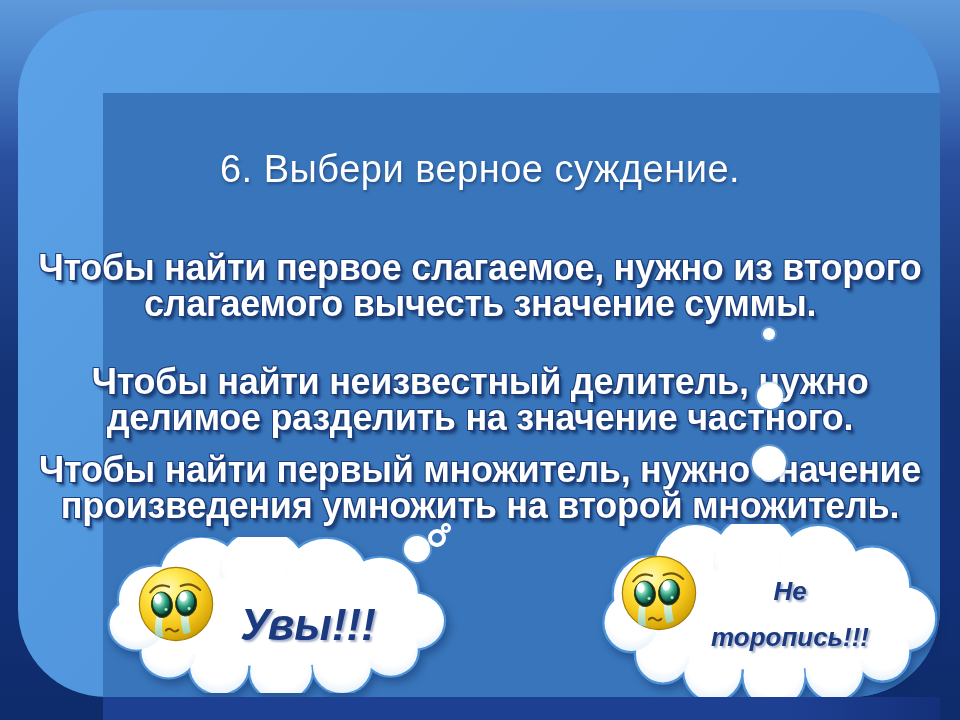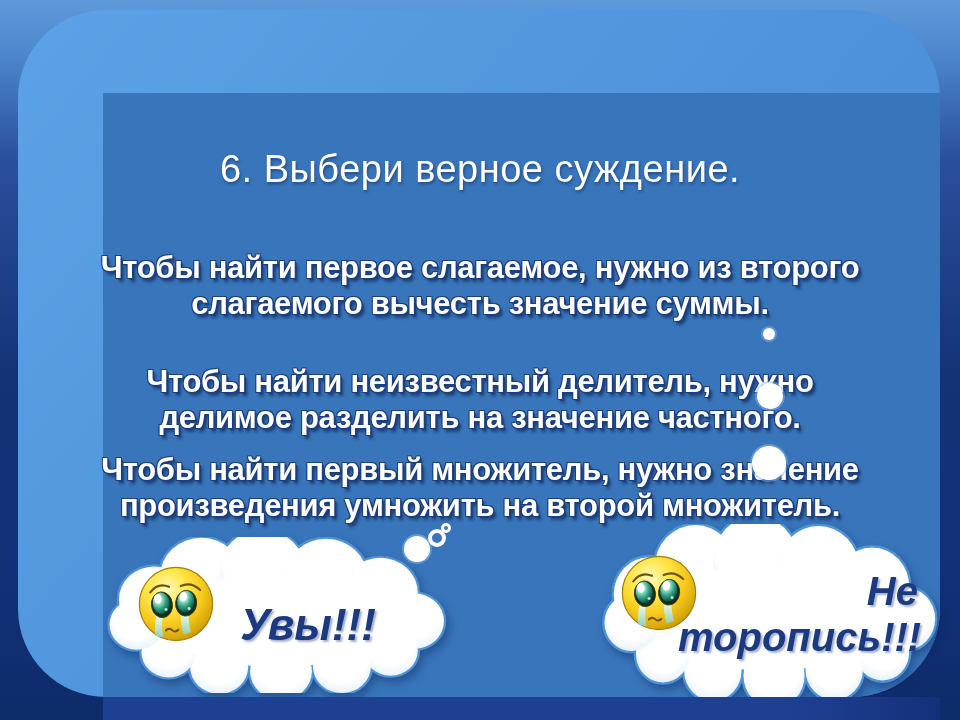--- a/index.html
+++ b/index.html
@@ -25,41 +25,41 @@
     background:linear-gradient(90deg,#1E4093 0%,#1E4093 82%,#14307A 100%);
     z-index:18;
   }
   .title{
     position:absolute;left:0;top:148px;width:960px;text-align:center;
     color:#FFFFFF;font-size:38px;font-weight:400;letter-spacing:0.5px;
     text-shadow:1px 2px 3px rgba(15,35,80,.5);z-index:10;
   }
   .statement{
     position:absolute;left:0;width:960px;text-align:center;
-    color:#FFFFFF;font-size:31px;font-weight:bold;line-height:36px;
+    color:#FFFFFF;font-size:36px;font-weight:bold;line-height:36px;
     letter-spacing:-0.3px;white-space:pre-line;z-index:10;cursor:pointer;
     text-shadow:-1px -1px 0 #1D3F7E,1px -1px 0 #1D3F7E,-1px 1px 0 #1D3F7E,
                 1px 1px 0 #1D3F7E,2px 2px 0 #1D3F7E,3px 4px 3px rgba(8,24,64,.55);
   }
   .st1{top:250px}.st2{top:364px}.st3{top:452px}
   .cloud{position:absolute;z-index:15;}
   .cloud svg.cloudShape{position:absolute;left:0;top:0;width:100%;height:100%;
     filter:drop-shadow(3px 5px 4px rgba(10,35,90,.4));}
   .cloudLeft{left:103px;top:537px;width:356px;height:156px;}
   .cloudRight{left:598px;top:524px;width:352px;height:176px;}
   .emoji{position:absolute;z-index:16;}
   .emojiLeft{left:34px;top:28px;width:78px;height:78px;}
   .emojiRight{left:22px;top:30px;width:78px;height:78px;}
   .calloutText{
     position:absolute;z-index:16;text-align:center;font-style:italic;font-weight:bold;
     color:#1C3A80;white-space:pre-line;
     text-shadow:2px 2px 2px rgba(30,60,120,.4);
   }
   .calloutTextLeft{left:110px;top:66px;width:190px;font-size:44px;line-height:44px;}
-  .calloutTextRight{left:80px;top:44px;width:240px;font-size:40px;line-height:46px;text-align:right;}
+  .calloutTextRight{left:72px;top:44px;width:240px;font-size:26px;line-height:46px;}
   .dot{position:absolute;border-radius:50%;background:#FFFFFF;z-index:20;
        box-shadow:0 0 0 2px rgba(140,190,235,.45);}
   .ring{position:absolute;border-radius:50%;background:transparent;z-index:20;
         box-sizing:border-box;border:4px solid #FFFFFF;}
   .rd1{left:763px;top:328px;width:12px;height:12px;}
   .rd2{left:757px;top:383px;width:26px;height:26px;}
   .rd3{left:752px;top:446px;width:34px;height:34px;}
   .ld1{left:404px;top:536px;width:26px;height:26px;box-shadow:0 0 0 2px rgba(110,170,225,.7);}
   .lr1{left:428px;top:529px;width:18px;height:18px;}
   .lr2{left:441px;top:523px;width:10px;height:10px;border-width:3px;}

